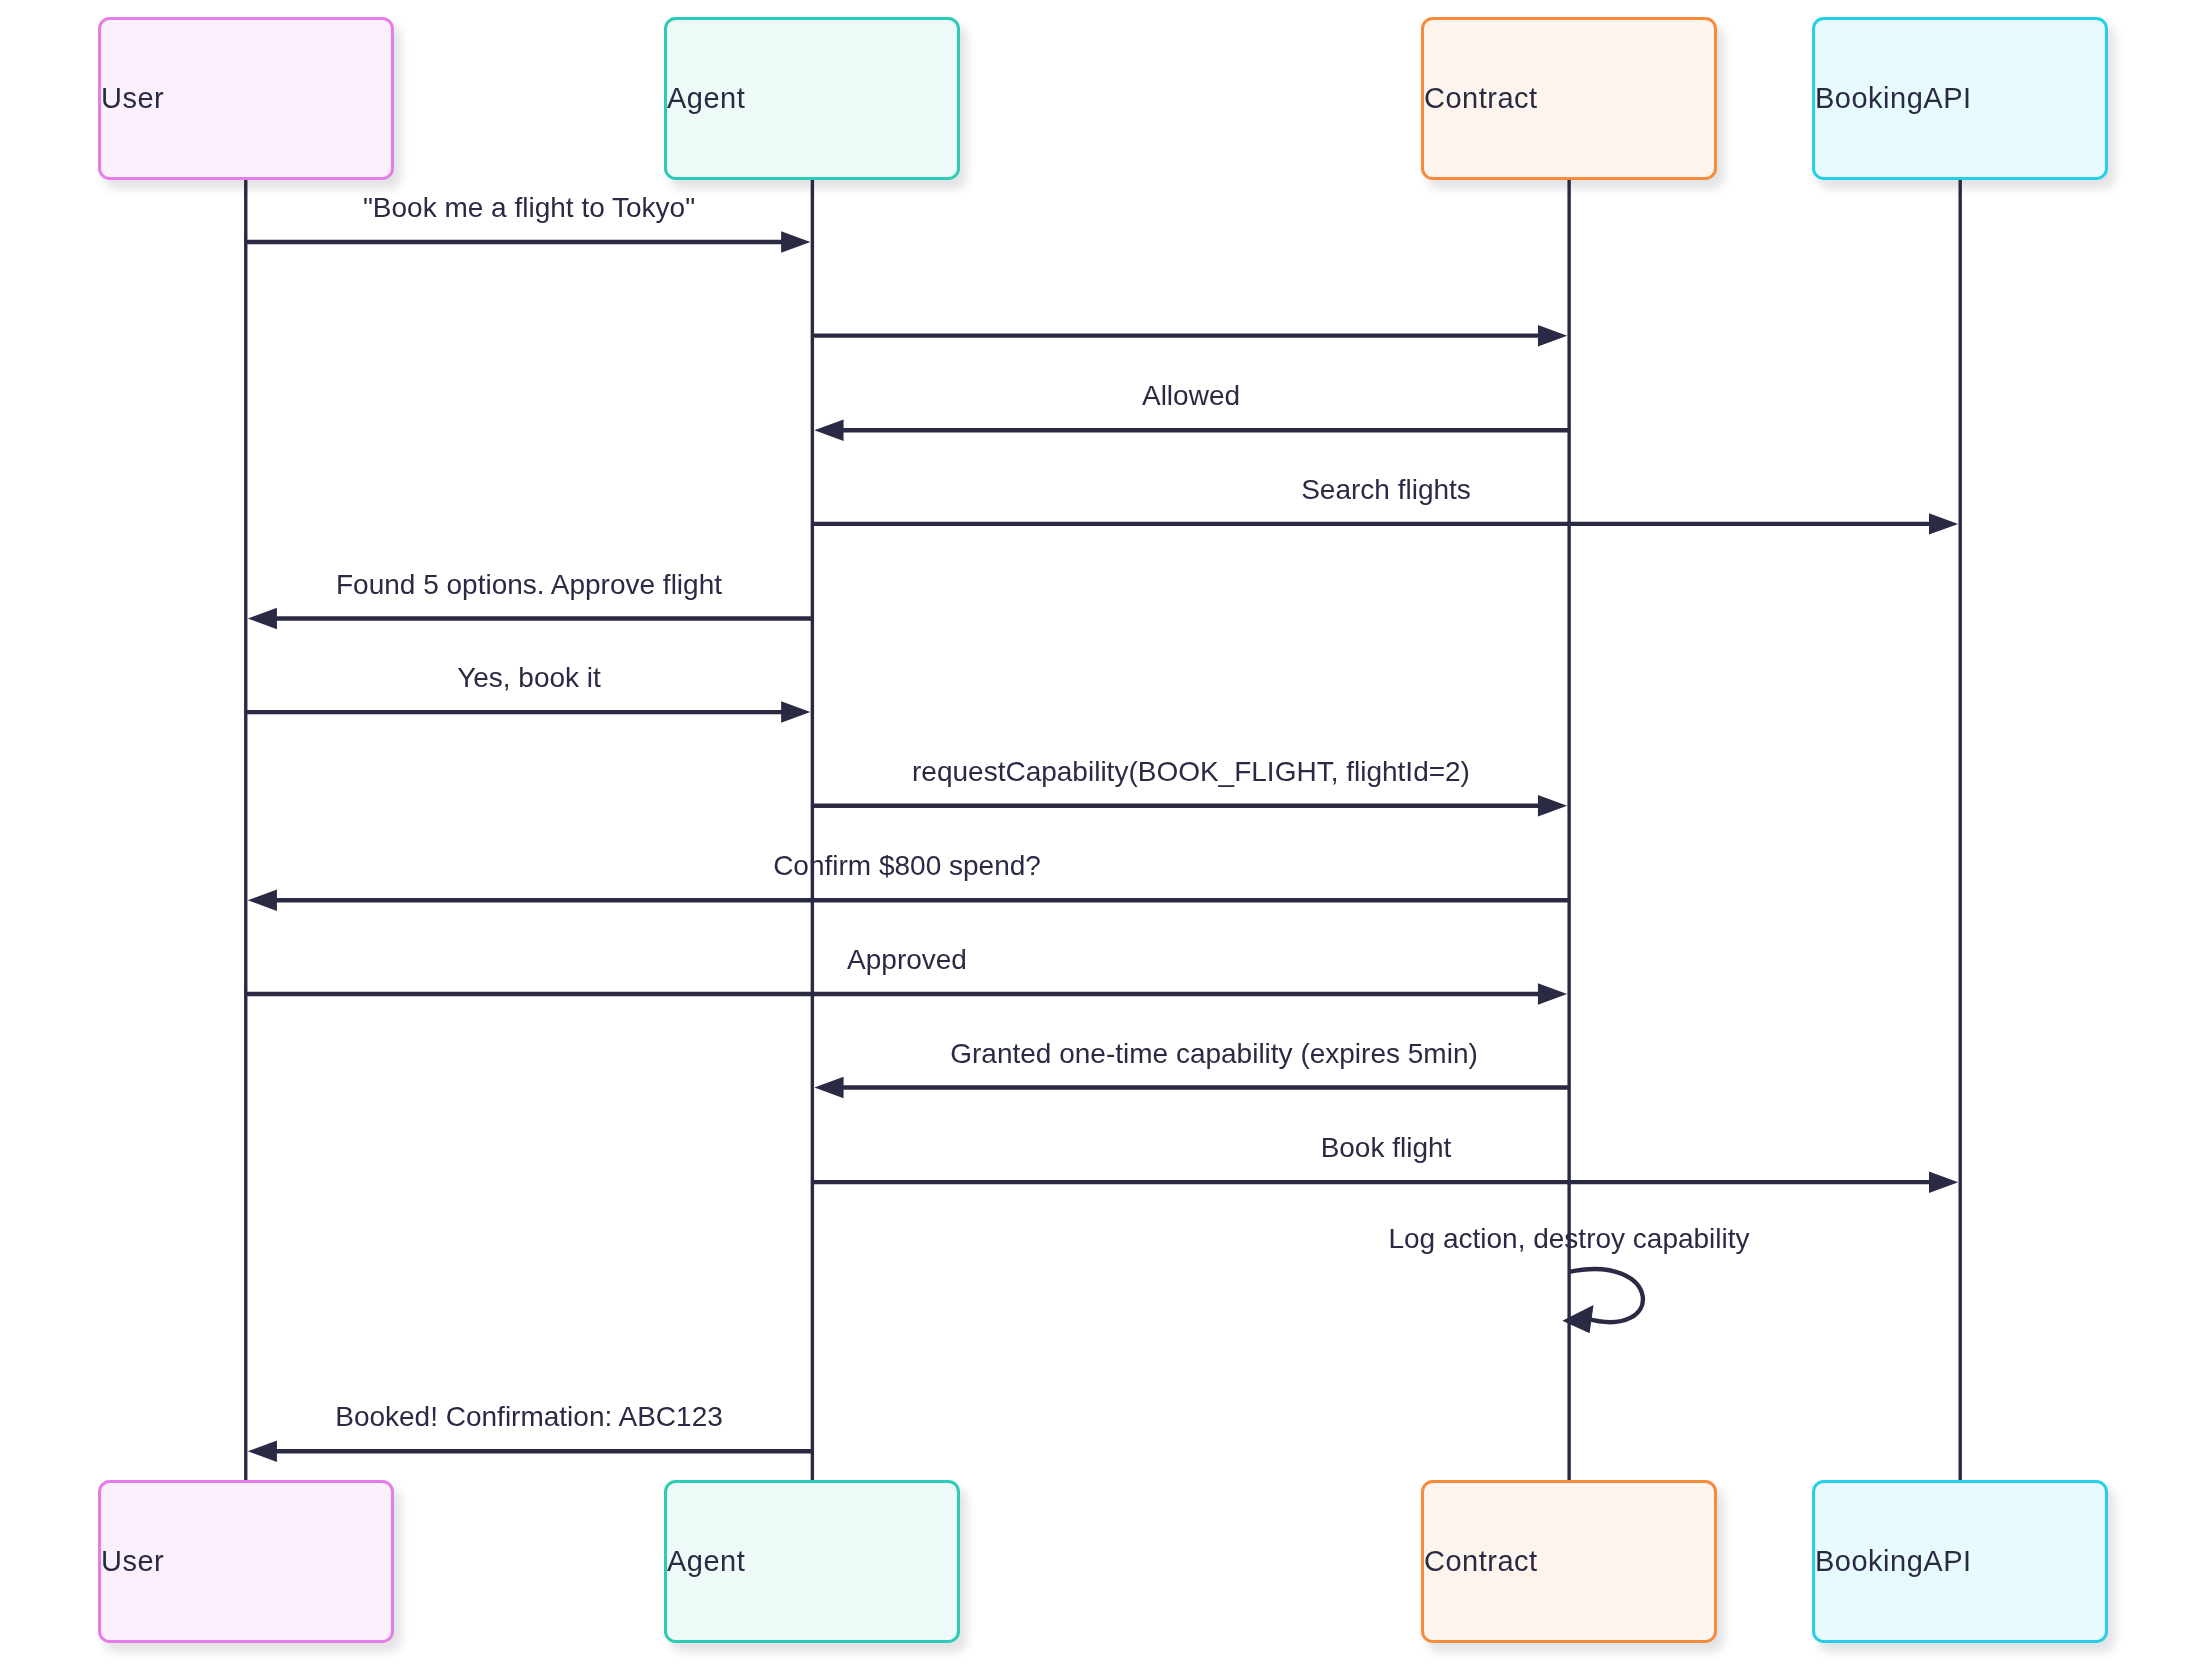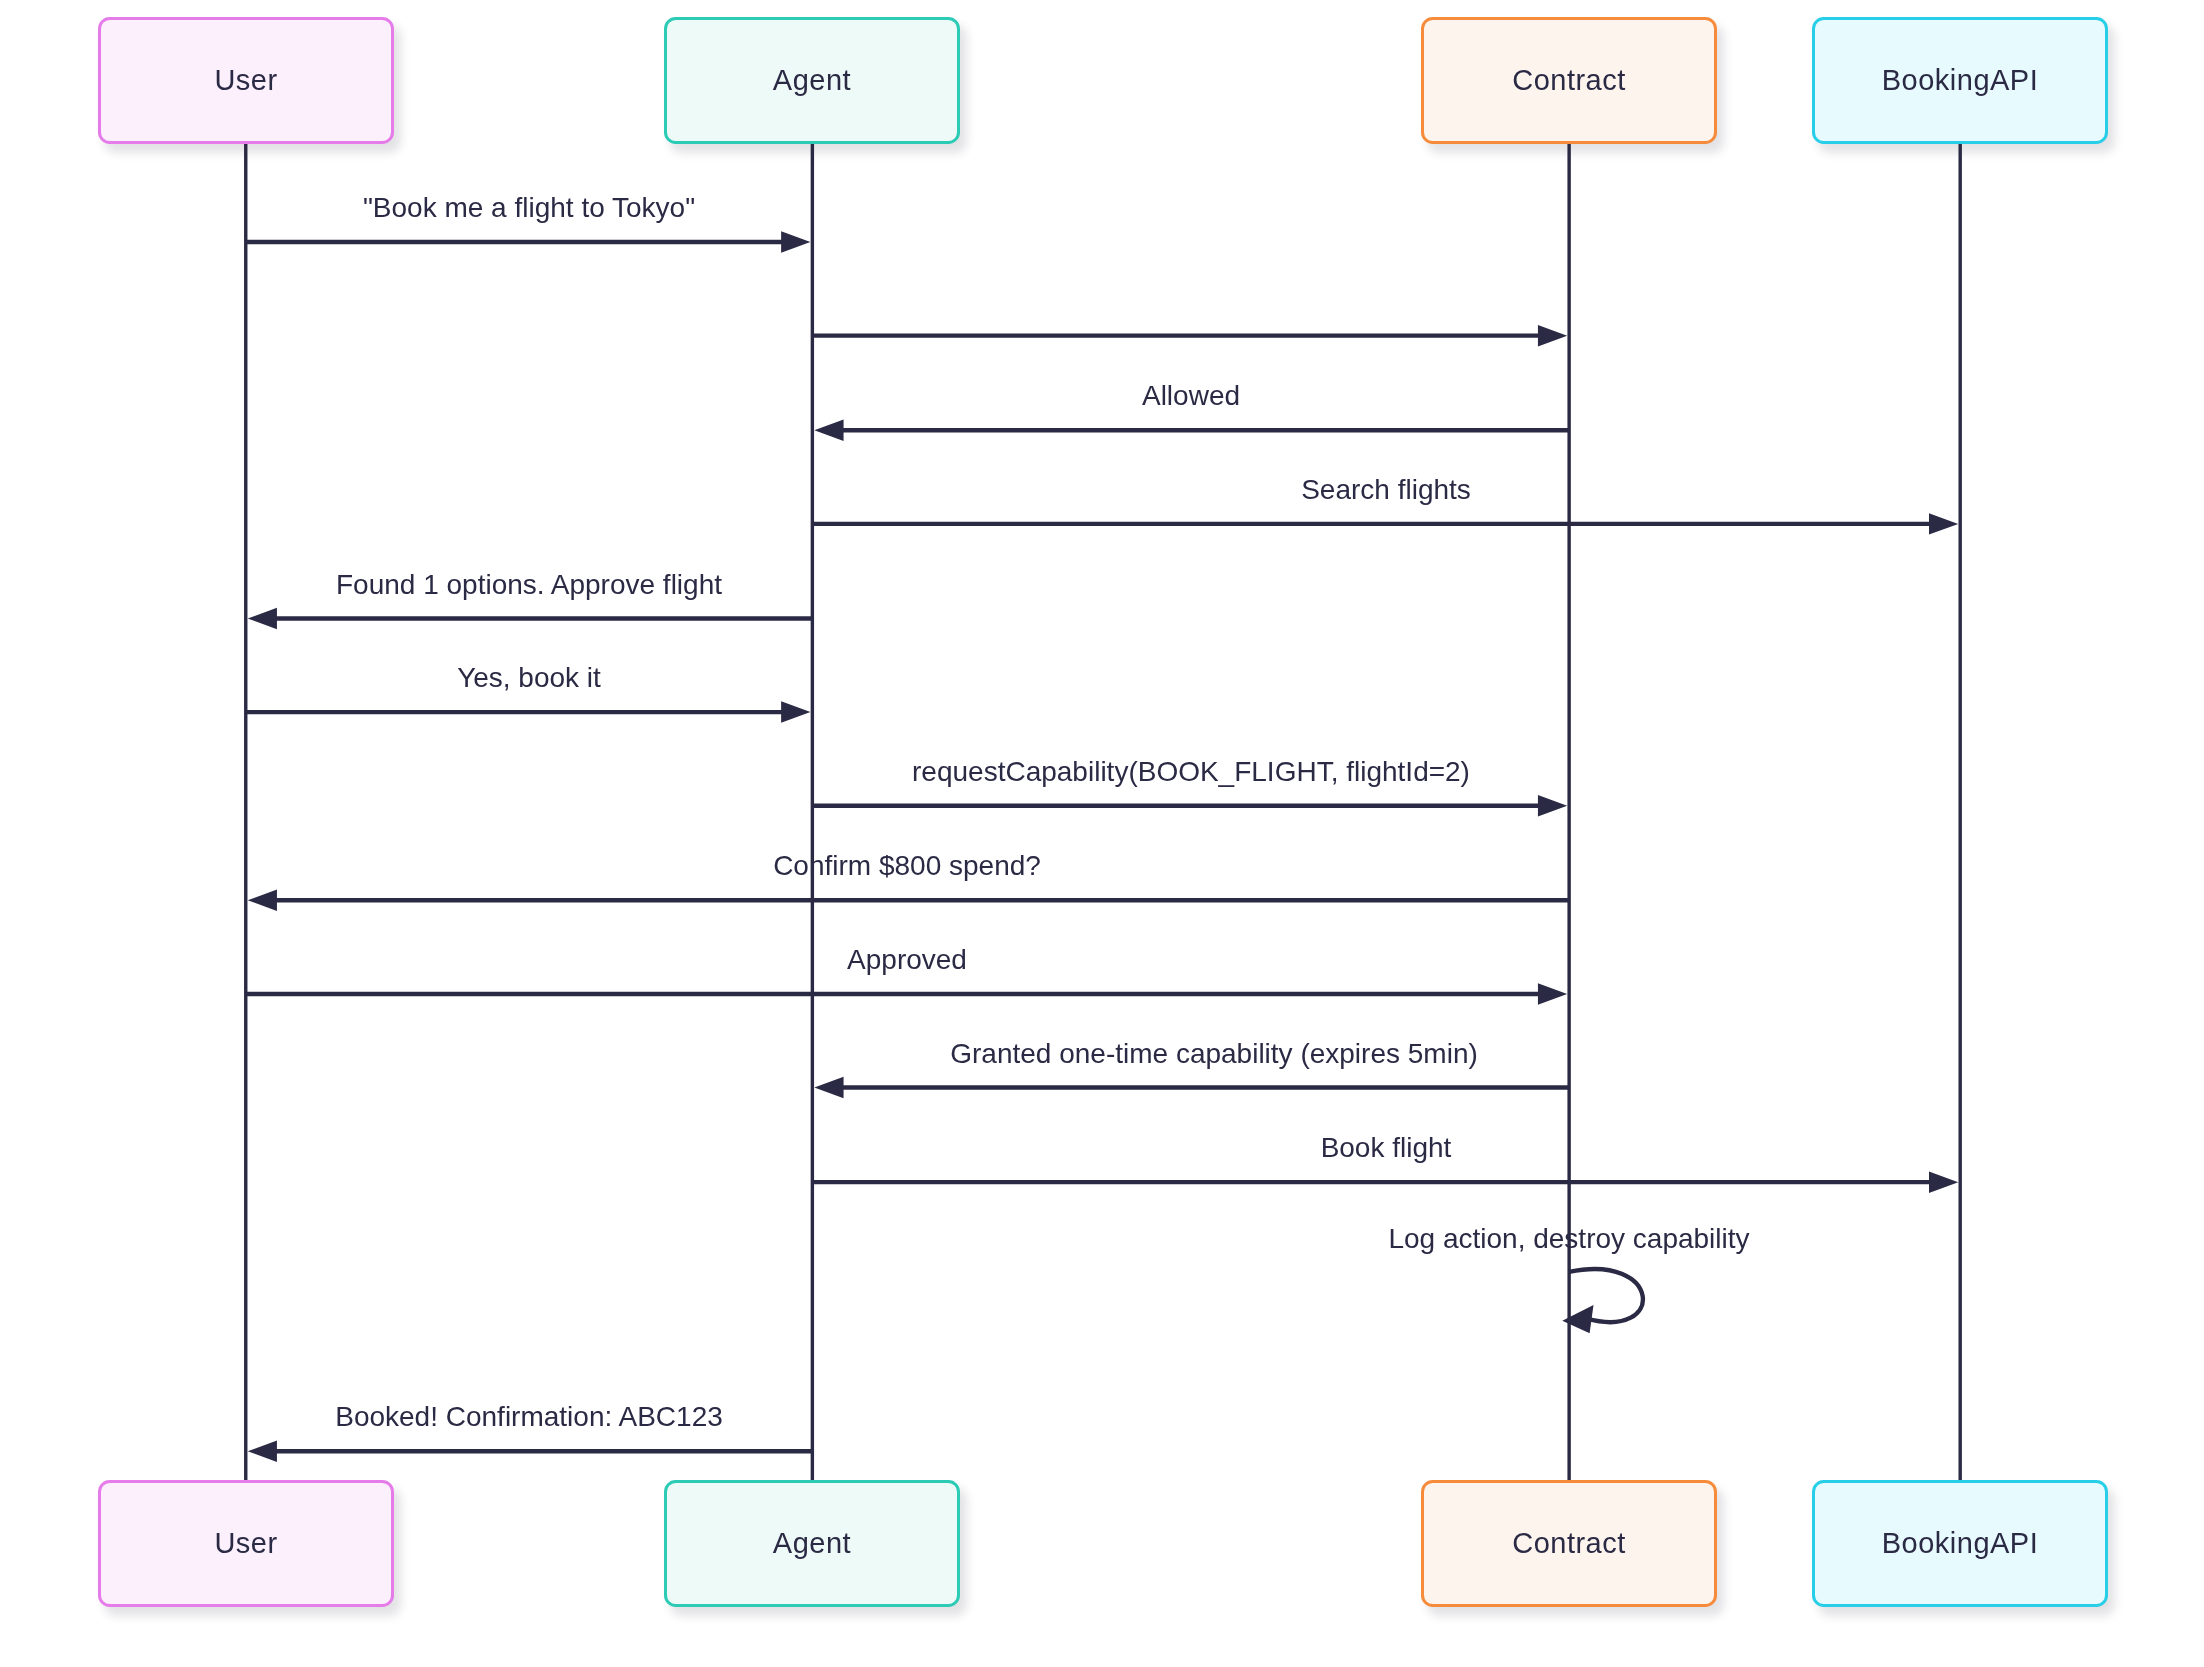--- a/index.html
+++ b/index.html
@@ -15,28 +15,28 @@
     overflow: hidden;
     font-family: "Liberation Sans", "DejaVu Sans", sans-serif;
   }
   #wires {
     position: absolute;
     left: 0; top: 0;
   }
   .actor-box {
     position: absolute;
     width: 296px;
-    height: 127px;
+    height: 163px;
     box-sizing: border-box;
     border-width: 3.9px;
     border-style: solid;
     border-radius: 11.7px;
     display: flex;
     align-items: center;
-    justify-content: center;
+    justify-content: flex-start;
     box-shadow: 6.8px 8.8px 9.8px rgba(40,40,60,0.13);
   }
   .actor-label {
     font-size: 29px;
     color: #2b2a45;
     letter-spacing: 0.5px;
   }
   .msg-label {
     position: absolute;
     transform: translateX(-50%);
@@ -103,21 +103,21 @@
     </div>
     <div class="actor-box" style="left: 1812px; top: 16.6px; border-color: rgb(39, 206, 231); background: rgb(231, 250, 253);">
       <span class="actor-label">BookingAPI</span>
     </div>
     <div class="actor-box" style="left: 1812px; top: 1480px; border-color: rgb(39, 206, 231); background: rgb(231, 250, 253);">
       <span class="actor-label">BookingAPI</span>
     </div>
     <div class="msg-label" style="left: 529px; top: 191px;">"Book me a flight to Tokyo"</div>
     <div class="msg-label" style="left: 1191px; top: 379px;">Allowed</div>
     <div class="msg-label" style="left: 1386px; top: 473px;">Search flights</div>
-    <div class="msg-label" style="left: 529px; top: 568px;">Found 1 options. Approve flight</div>
+    <div class="msg-label" style="left: 529px; top: 568px;">Found 5 options. Approve flight</div>
     <div class="msg-label" style="left: 529px; top: 661px;">Yes, book it</div>
     <div class="msg-label" style="left: 1191px; top: 755px;">requestCapability(BOOK_FLIGHT, flightId=2)</div>
     <div class="msg-label" style="left: 907px; top: 849px;">Confirm $800 spend?</div>
     <div class="msg-label" style="left: 907px; top: 943px;">Approved</div>
     <div class="msg-label" style="left: 1191px; top: 1037px; margin-left: 23px;">Granted one-time capability (expires 5min)</div>
     <div class="msg-label" style="left: 1386px; top: 1131px;">Book flight</div>
     <div class="msg-label" style="left: 1569px; top: 1222px;">Log action, destroy capability</div>
     <div class="msg-label" style="left: 529px; top: 1400px;">Booked! Confirmation: ABC123</div>
   </div>
 

